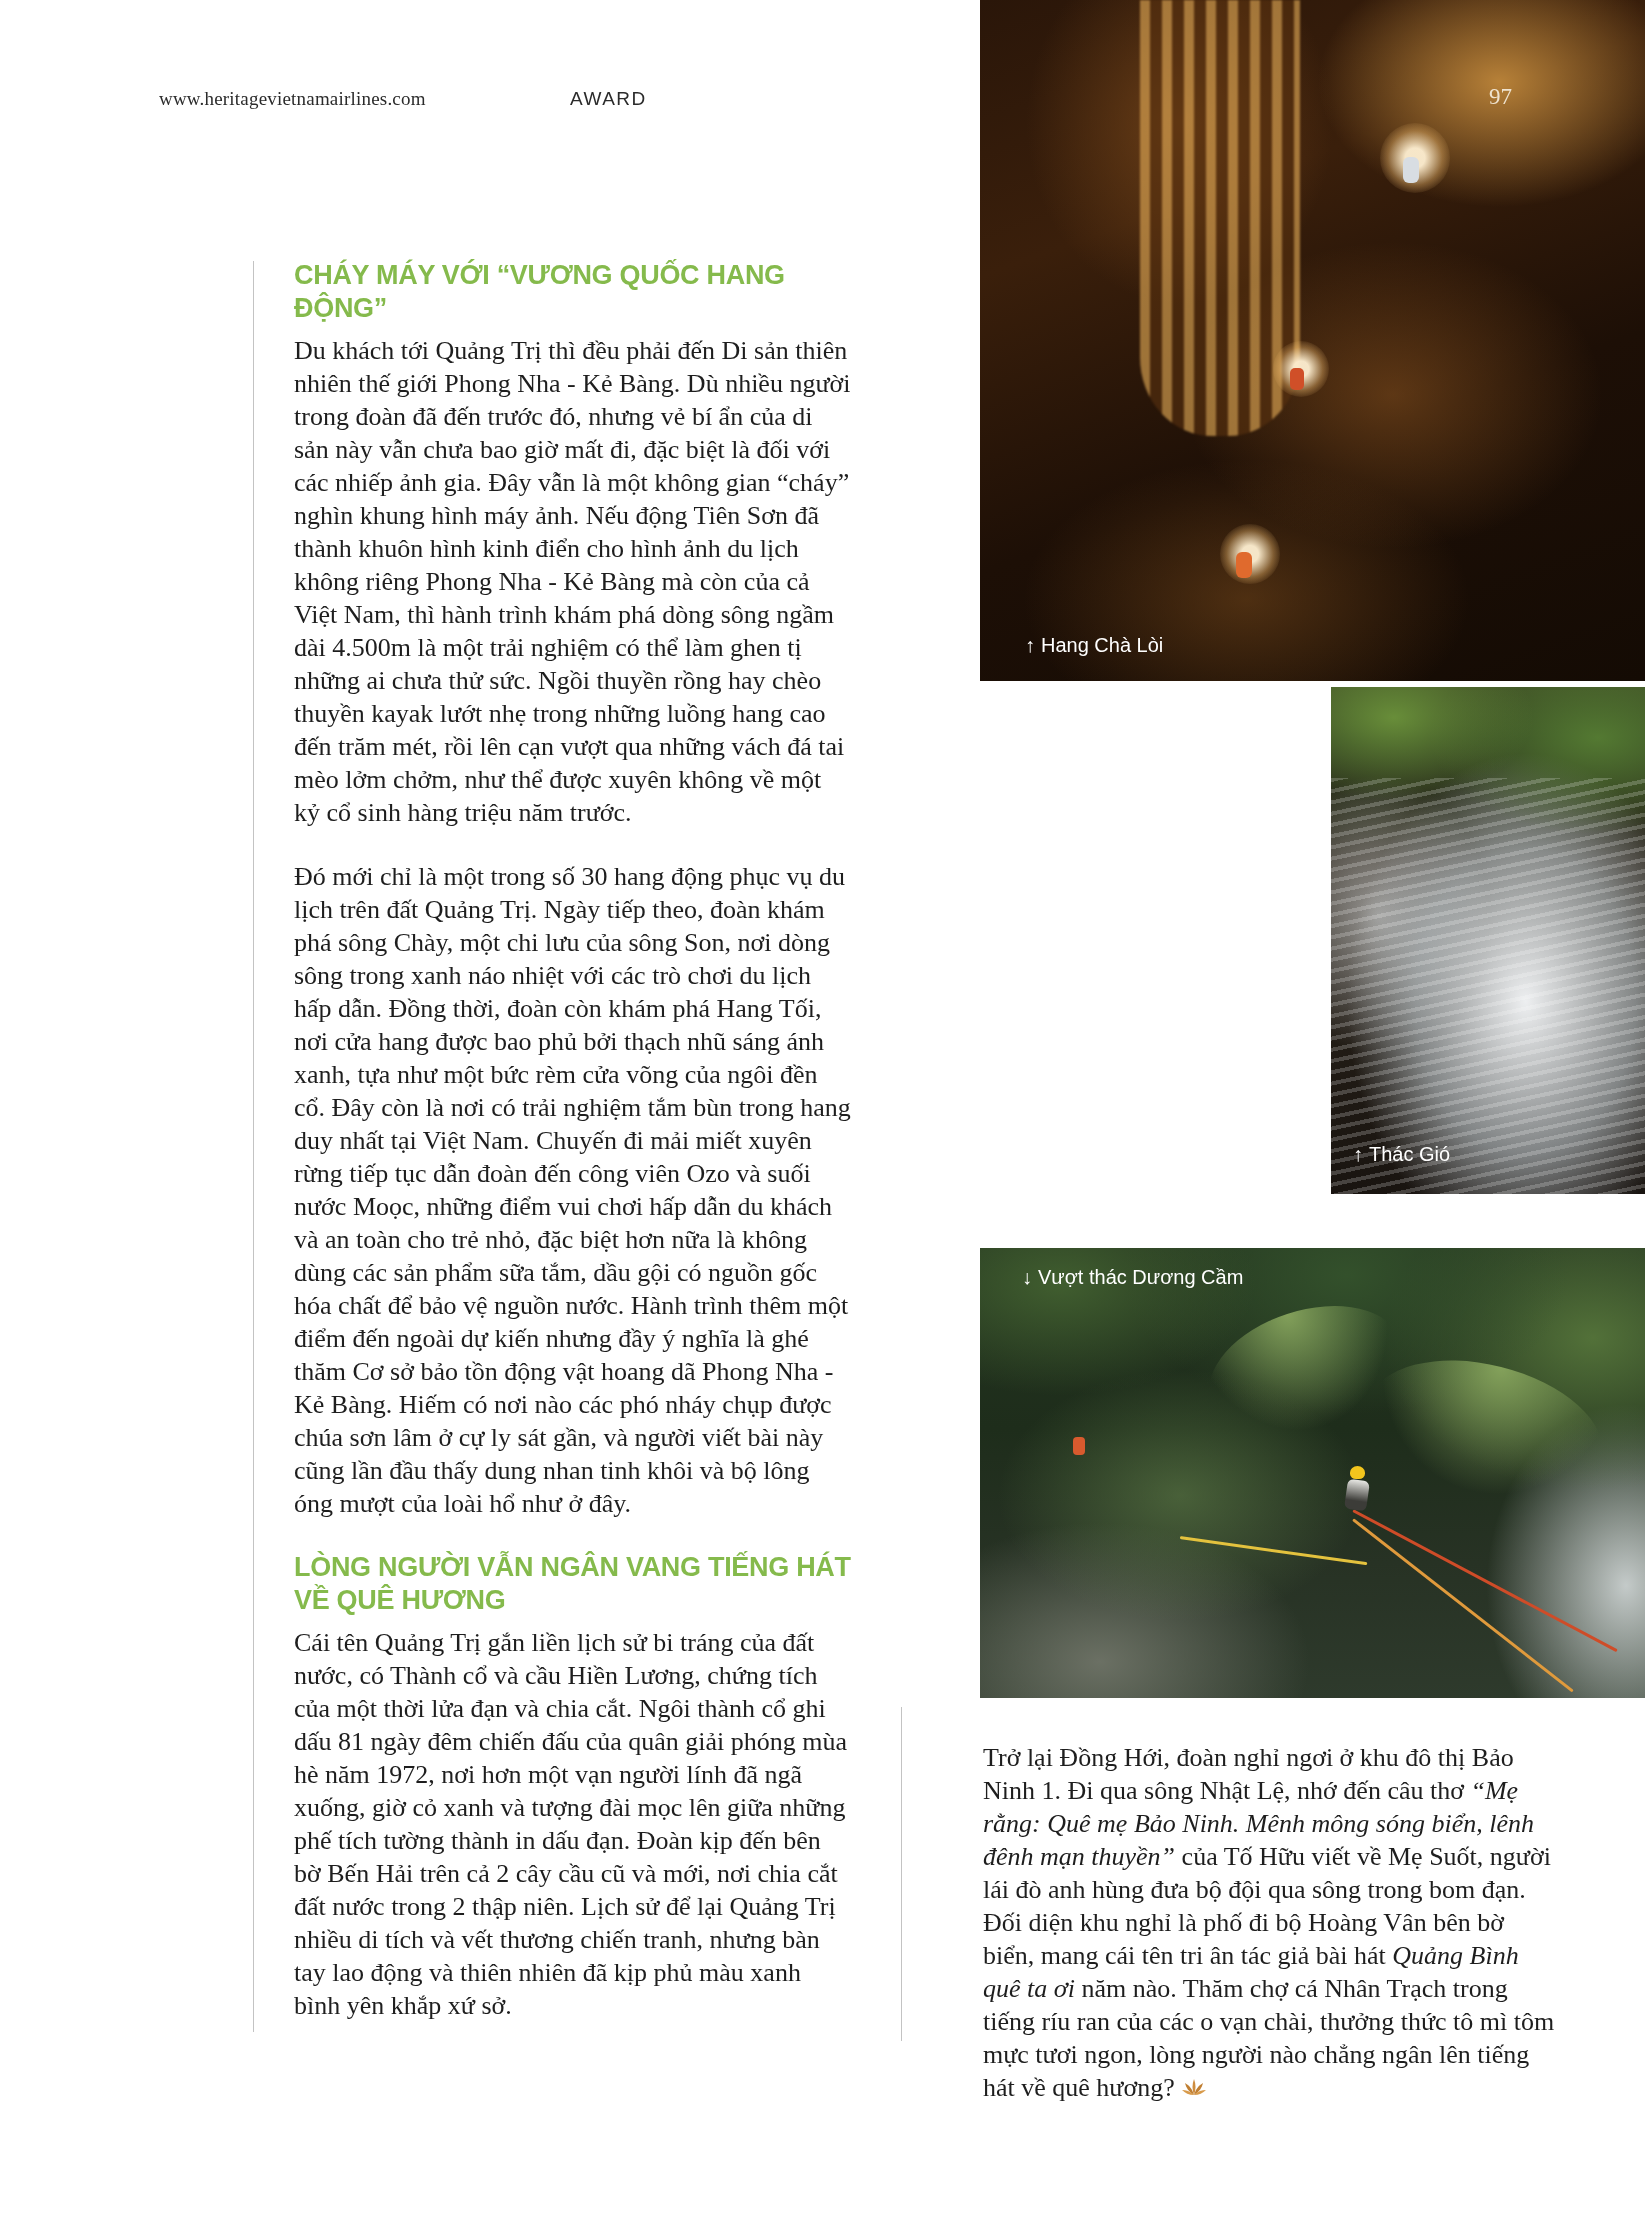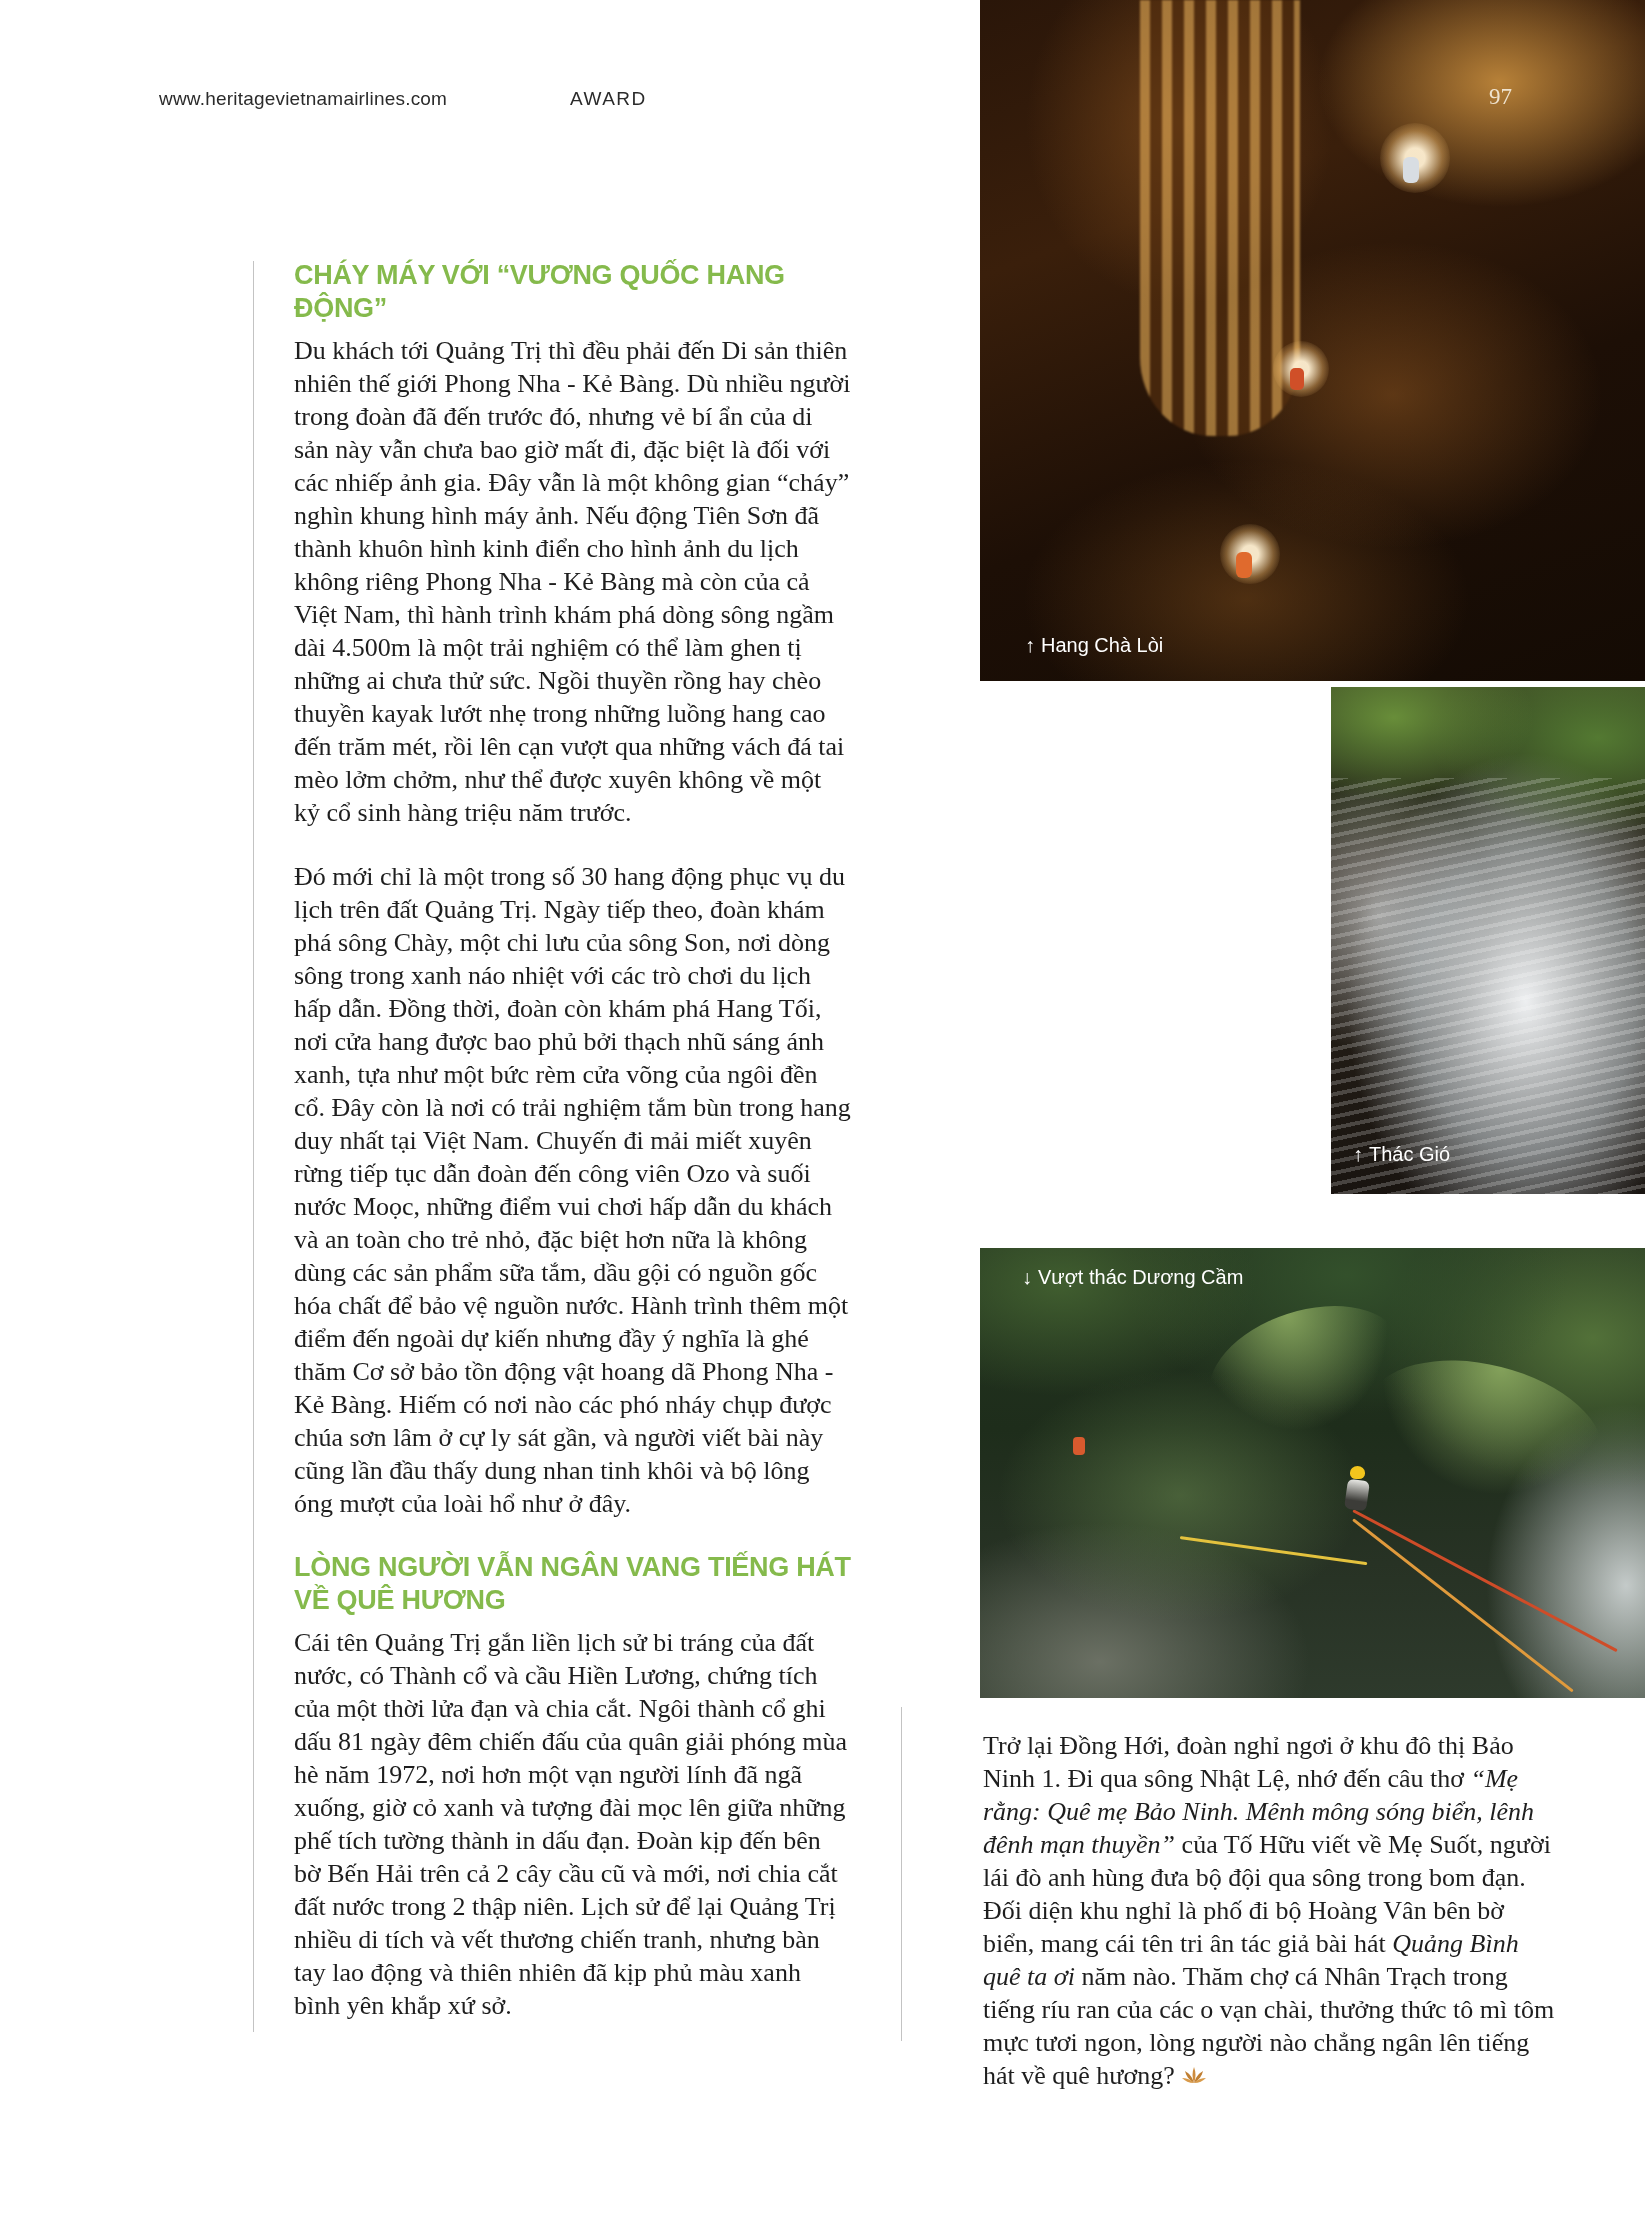--- a/index.html
+++ b/index.html
@@ -1,37 +1,37 @@
 <!DOCTYPE html>
 <html lang="vi"><head>
 <meta charset="utf-8">
 <style>
   * { margin:0; padding:0; box-sizing:border-box; }
   html,body { background:#ffffff; }
   body { font-family:"Liberation Serif", serif; color:#1f1f1f; }
   .page { position:relative; width:1646px; height:2233px; background:#ffffff; overflow:hidden; }
 
   
-  .hdr-url   { position:absolute; left:159px; top:88px; font-family:Liberation Sans, sans-serif; font-size:19px; color:#2b2b2b; letter-spacing:0.2px; }
+  .hdr-url   { position:absolute; left:159px; top:88px; font-family:Liberation Serif, serif; font-size:19px; color:#2b2b2b; letter-spacing:0.2px; }
   .hdr-award { position:absolute; left:570px; top:88px; font-family:"Liberation Sans",sans-serif; font-size:19px; color:#2b2b2b; letter-spacing:1.5px; }
   .page-num  { position:absolute; left:1489px; top:84px; font-family:"Liberation Serif",serif; font-size:23px; color:#efe3cf; z-index:5; }
 
   
   .rule-left  { position:absolute; left:253px; top:261px; width:1px; height:1771px; background:#c3c3c3; }
   .rule-right { position:absolute; left:901px; top:1707px; width:1px; height:334px; background:#c3c3c3; }
 
   
   .col-left { position:absolute; left:294px; top:259px; width:557px; }
   .col-left h2 { font-family:"Liberation Sans",sans-serif; font-weight:700; font-size:27px; line-height:33px; letter-spacing:-0.3px; color:#85ba4c; margin-bottom:9px; }
   .col-left h2.second { margin-top:30px; }
   .col-left p { font-size:26px; line-height:33px; color:#1e1e1e; margin-bottom:31px; }
   .col-left p:last-child { margin-bottom:0; }
 
   .col-right { position:absolute; left:983px; top:1729px; width:572px; }
-  .col-right p { font-size:26px; line-height:33px; color:#1e1e1e; }
+  .col-right p { font-size:26px; line-height:33px; color:#1e1e1e;margin-top:12px; }
   .italic { font-style:italic; }
   .lotus { display:inline-block; vertical-align:baseline; margin-left:6px; }
 
   
   .photo { position:absolute; overflow:hidden; }
   .caption { position:absolute; z-index:4; font-family:"Liberation Sans",sans-serif; font-size:20px; line-height:27px; color:#ffffff; }
   .caption .arr { margin-right:6px; }
 
   
   .photo-top { left:980px; top:0; width:666px; height:681px;

